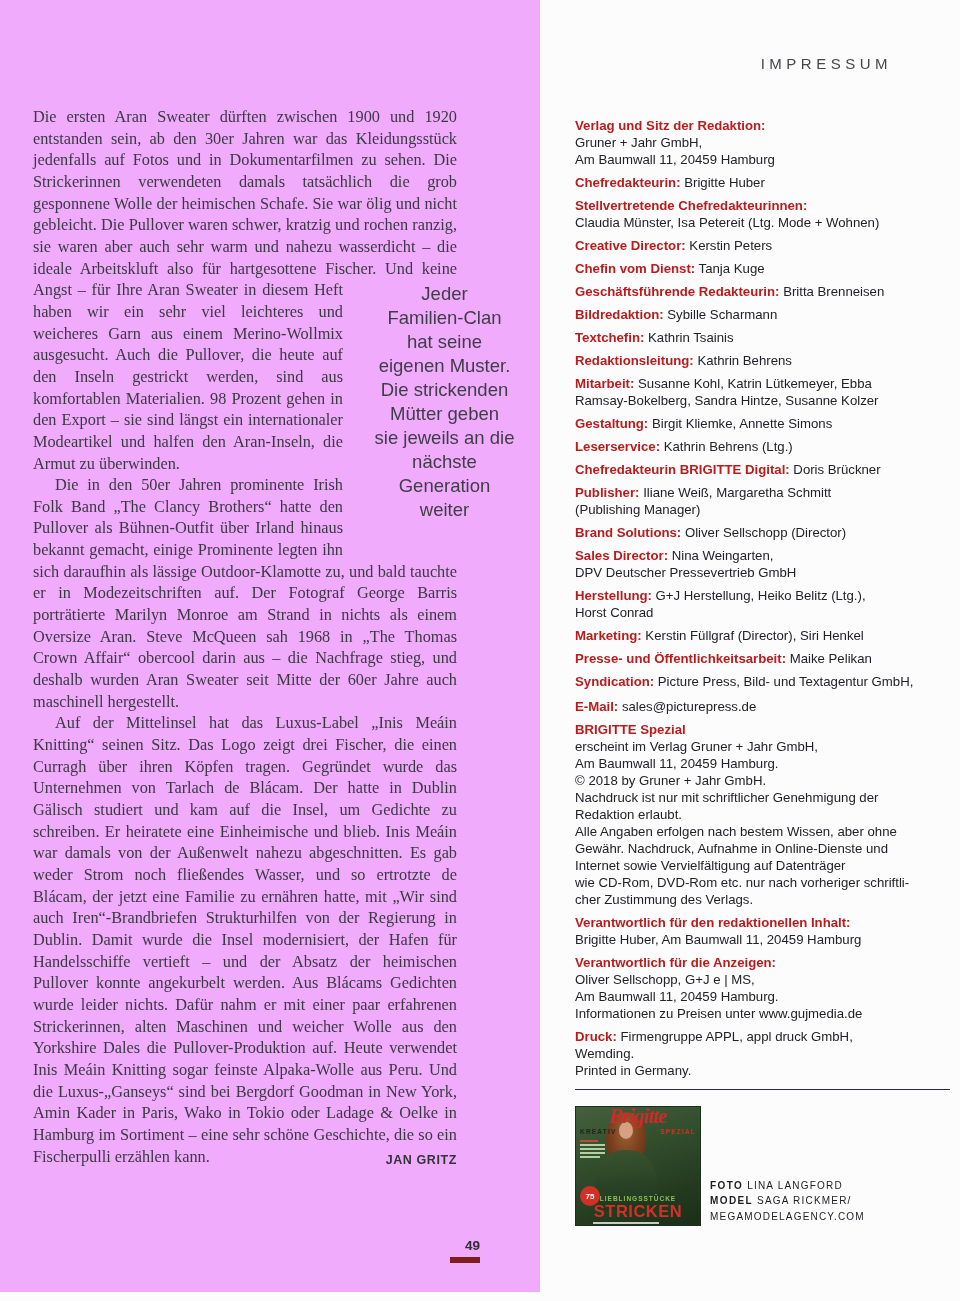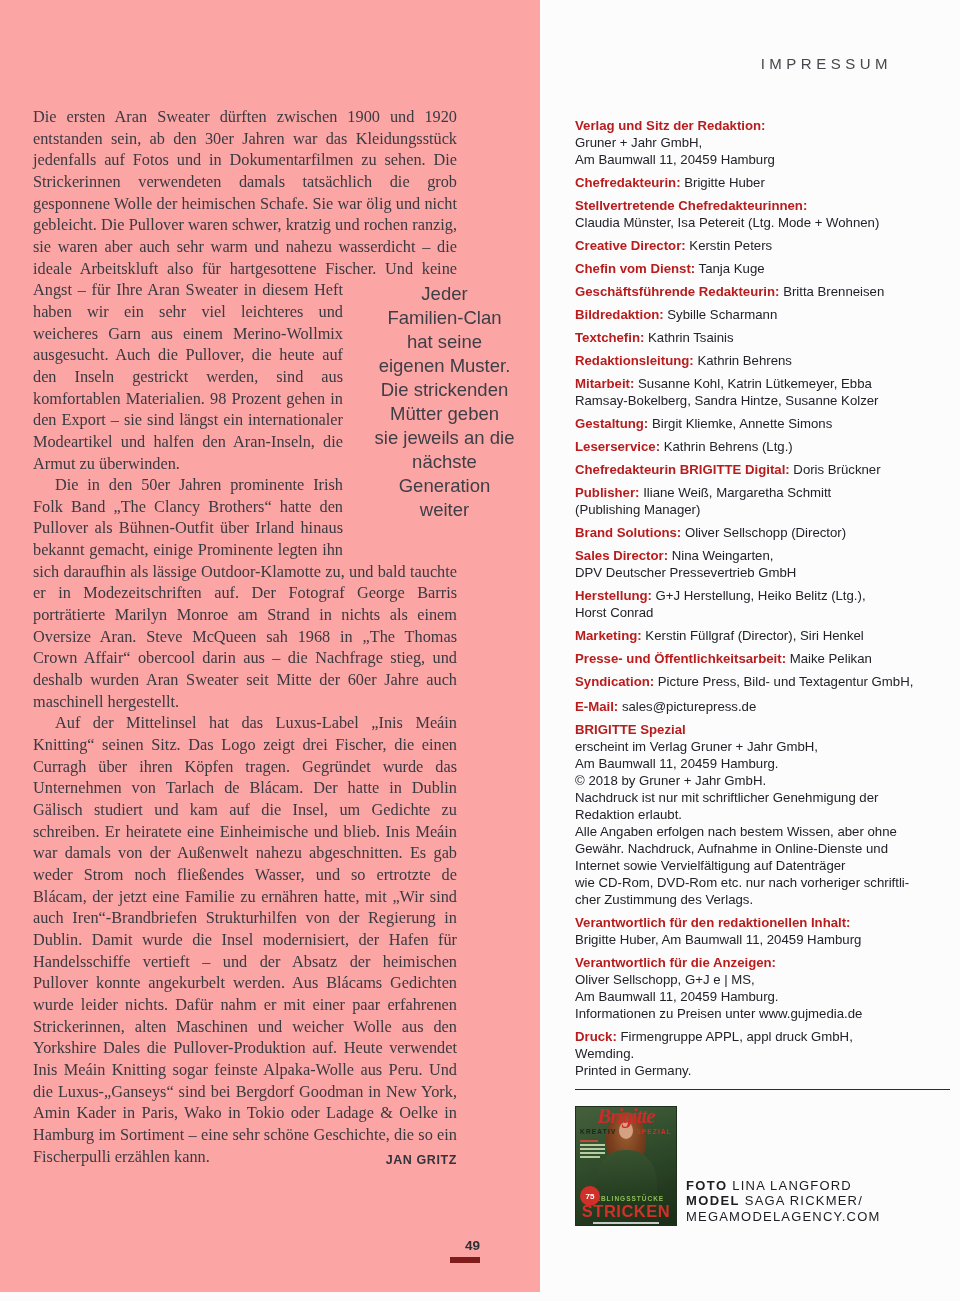--- a/index.html
+++ b/index.html
@@ -1,20 +1,20 @@
 <!DOCTYPE html>
 <html lang="de"><head>
 <meta charset="utf-8">
 <style>
   html,body{margin:0;padding:0;}
   body{width:960px;height:1301px;background:#fdfdfe;font-family:"Liberation Sans",sans-serif;}
   .canvas{position:relative;width:960px;height:1301px;overflow:hidden;background:#fcfcfd;}
 
   
-  .left-page{position:absolute;left:0;top:0;width:540px;height:1292px;background:#fca5a5;}
+  .left-page{position:absolute;left:0;top:0;width:540px;height:1292px;background:#f0abfc;}
 
   .article{position:absolute;left:33px;top:106px;width:424px;
            font-family:"Liberation Serif","DejaVu Serif",serif;
            font-size:16.3px;line-height:21.65px;color:#3a3a41;
            text-align:justify;hyphens:auto;}
   .article p{margin:0;}
   .article p.indent{text-indent:22px;}
 
   .pullquote{display:block;float:right;width:175px;
              margin:3px -75px 30px 14px;
@@ -38,21 +38,21 @@
   .imp-entry.nogap{margin-top:8px;}
   .imp-entry b{font-weight:bold;color:#b91c1c;}
   .blk{display:block;}
   .pre{white-space:pre-line;}
 
   .imp-rule{border:none;border-top:1.5px solid #2a2a30;margin:10px 0 0 0;width:375px;}
 
   
   .footer-row{display:flex;align-items:flex-end;margin-top:16px;}
 
-  .cover{position:relative;width:102px;height:120px;flex:0 0 auto;overflow:hidden;
+  .cover{position:relative;width:126px;height:120px;flex:0 0 auto;overflow:hidden;
          background:linear-gradient(160deg,#46603d 0%,#33502e 35%,#23391f 75%,#1b2e18 100%);
          box-shadow:0 0 0 1px #1d301c inset;}
   .cov-brand{position:absolute;top:-2px;left:0;width:100%;text-align:center;
              font-family:"Liberation Serif",serif;font-weight:bold;font-style:italic;
              font-size:21px;color:#cf2a2a;letter-spacing:-1px;z-index:2;}
   .cov-sub{position:absolute;top:22px;left:5px;right:5px;display:flex;justify-content:space-between;z-index:2;}
   .cov-kreativ{font-size:6.5px;font-weight:bold;letter-spacing:1.2px;color:#1c241a;}
   .cov-spezial{font-size:6.5px;font-weight:bold;letter-spacing:1.2px;color:#d03028;}
   .cov-hair{position:absolute;top:6px;left:31px;width:40px;height:54px;border-radius:50% 50% 45% 45%;
             background:radial-gradient(ellipse at 50% 35%,#a06234 0%,#7a3f1e 55%,#5e2e14 100%);z-index:1;}
@@ -67,21 +67,21 @@
   .cov-badge{position:absolute;top:80px;left:5px;width:20px;height:20px;border-radius:50%;
              background:#d03028;color:#fff;font-size:8px;font-weight:bold;
              display:flex;align-items:center;justify-content:center;z-index:3;}
   .cov-lieb{position:absolute;bottom:24px;left:0;width:100%;text-align:center;
             font-size:6.5px;font-weight:bold;letter-spacing:1px;color:#8fbf5a;z-index:2;}
   .cov-stricken{position:absolute;bottom:5px;left:0;width:100%;text-align:center;
                 font-size:16.5px;font-weight:bold;letter-spacing:.5px;color:#d2312a;z-index:2;}
   .cov-foot{position:absolute;bottom:2px;left:18px;width:66px;height:2px;
             background:rgba(255,255,255,.75);z-index:3;}
 
-  .credits{margin-left:9px;margin-bottom:2px;font-size:13px;line-height:15.5px;
+  .credits{margin-left:9px;margin-bottom:2px;font-size:10px;line-height:15.5px;
            letter-spacing:1.2px;color:#1d1d22;}
   .credits b{font-weight:bold;letter-spacing:1.4px;}
 </style>
 </head>
 <body>
 
 <div class="canvas">
 
   <div class="left-page">
     <div class="article">

